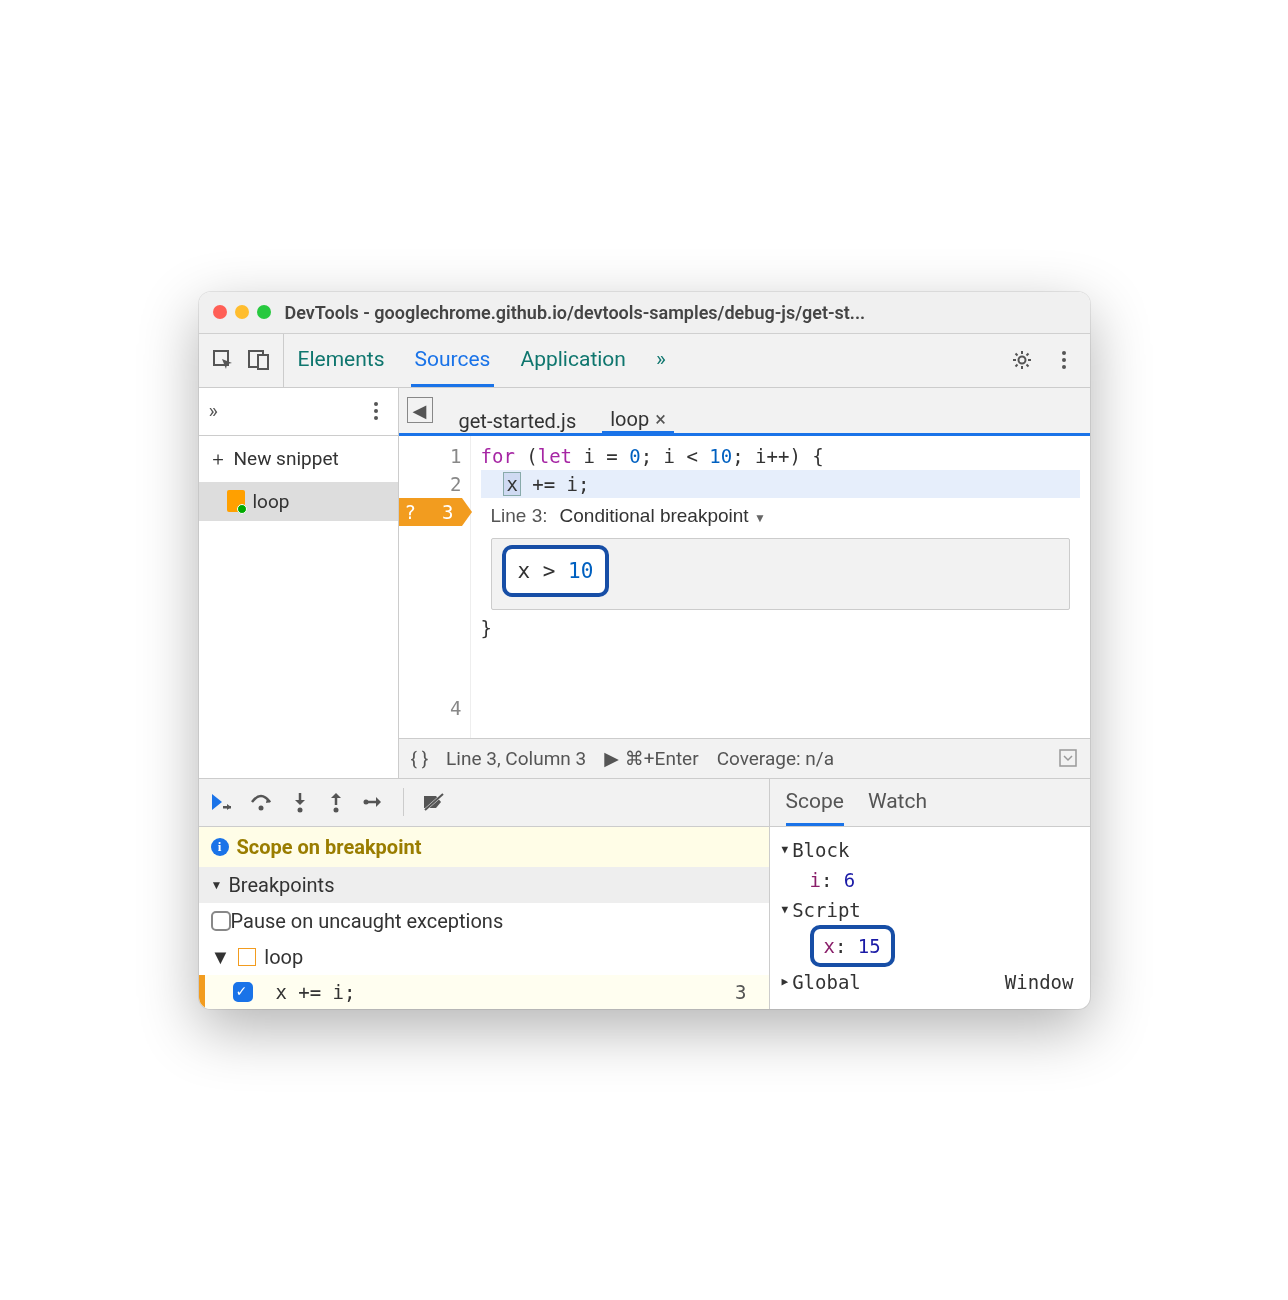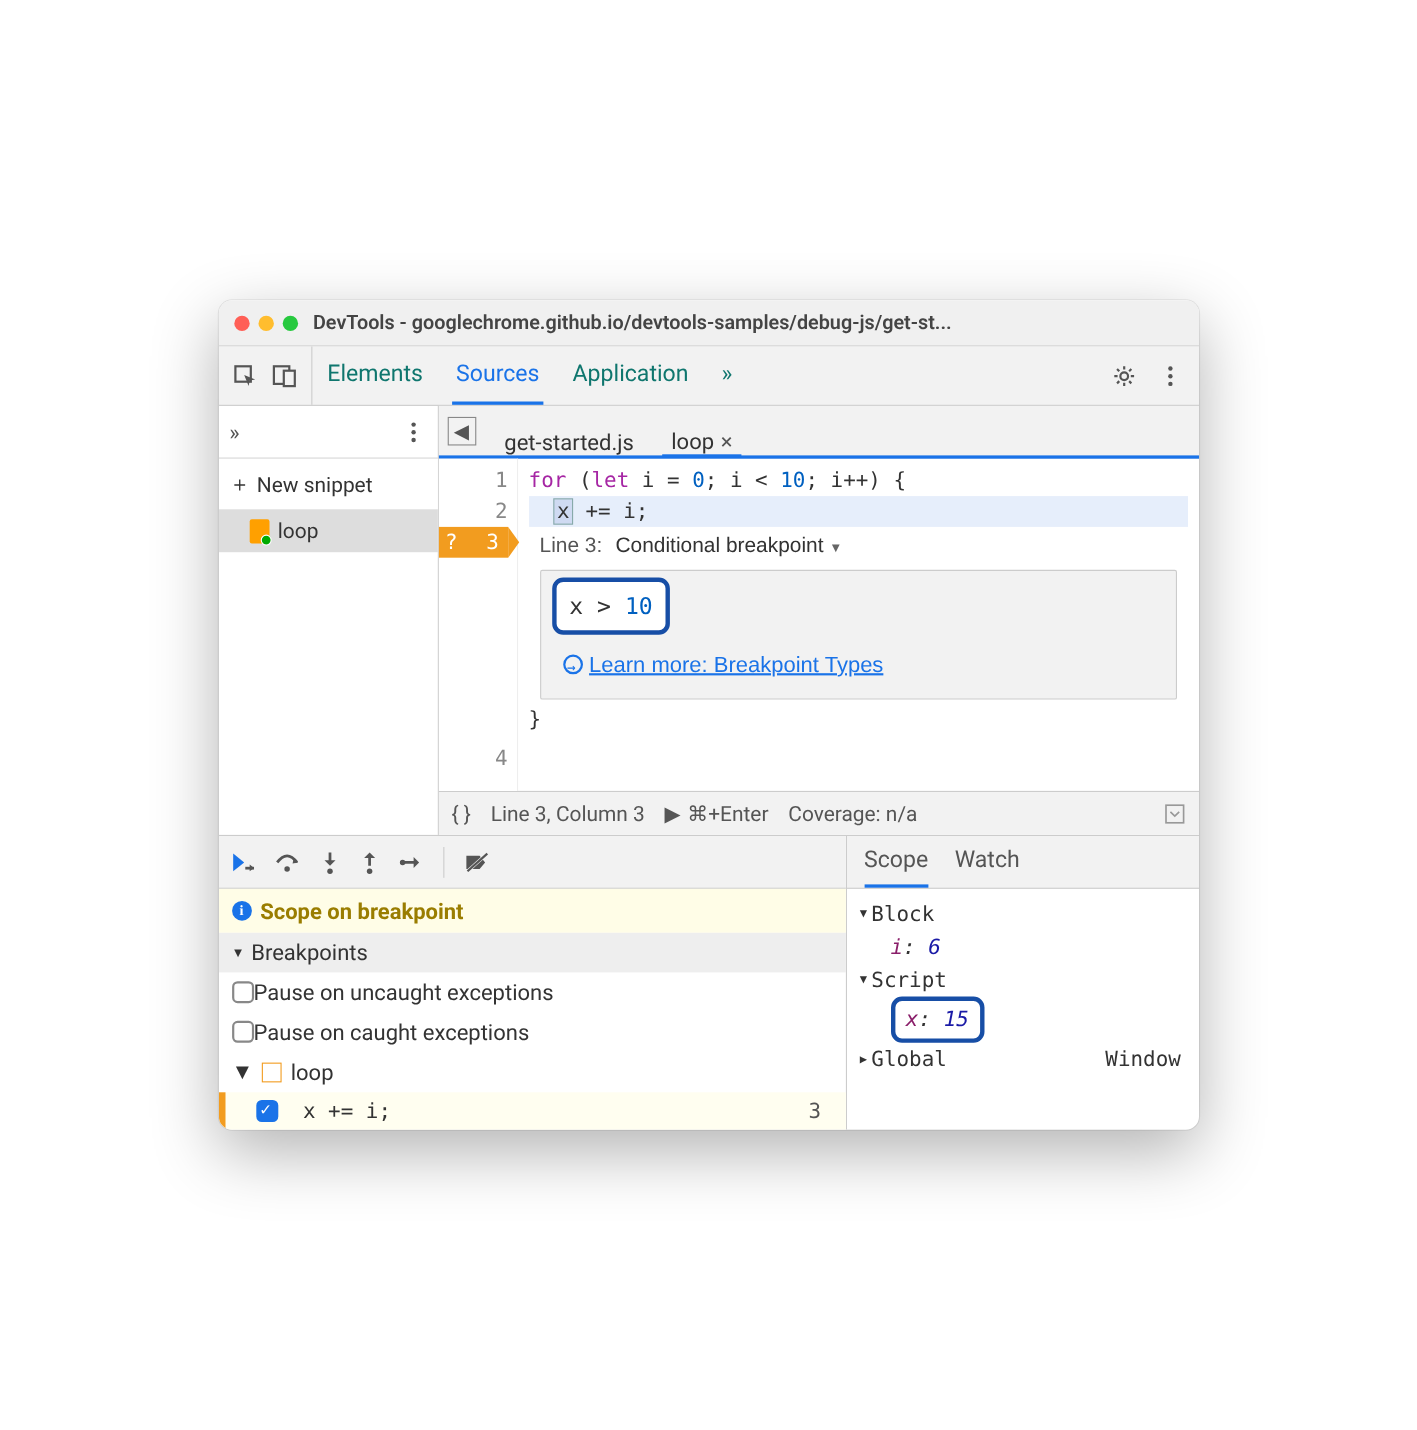--- a/index.html
+++ b/index.html
@@ -114,21 +114,21 @@
 .bp-line { display:flex; align-items:center; padding:6px 12px 6px 28px; background:#fffef0; border-left:6px solid #f29c1f; font-family:Menlo,monospace; font-size:19px;}
 .bp-line .lnno { margin-left:auto; padding-right:10px; color:#555;}
 
 .debug-right { width:320px; }
 .scope-tabs { display:flex; height:48px; border-bottom:1px solid #ccc; background:#f2f2f2; align-items:center; padding:0 16px; gap:24px;}
 .scope-tab { font-size:21px; color:#555; height:100%; display:flex; align-items:center; border-bottom:3px solid transparent; cursor:pointer;}
 .scope-tab.active { border-bottom-color:#1a73e8; }
 .scope-body { padding:8px 12px; font-family:Menlo,monospace; font-size:19px; line-height:30px;}
 .scope-grp { display:flex; align-items:center; gap:4px;}
 .scope-grp .tri3{ font-size:11px;}
-.scope-prop { padding-left:28px;font-style:italic; }
+.scope-prop { padding-left:28px; }
 .pk { color:#8a1f6a; }
 .pv { color:#1a1aa6; }
 .hl-box { display:inline-block; border:4px solid #174ea6; border-radius:10px; padding:2px 10px;}
 .global-row { display:flex; justify-content:space-between; padding-right:4px;}
 
 svg { display:block; }
 </style>
 </head>
 <body>
 
@@ -226,23 +226,20 @@
         </div>
         <div class="code-lines">
           <div class="cl"><span class="kw">for</span> (<span class="kw">let</span> i = <span class="num">0</span>; i &lt; <span class="num">10</span>; i++) {</div>
           <div class="cl hi">  <span class="xbox">x</span> += i;</div>
           <div class="bp-hdr">
             <span>Line 3:</span>
             <span class="bp-type"><span>Conditional breakpoint</span> <span class="tri">▼</span></span>
           </div>
           <div class="bp-editor">
             <span class="bp-input-wrap">x &gt; <span class="num">10</span></span>
-            <div class="learn">
-              <span class="learn-ic"></span><a href="#">Learn more: Breakpoint Types</a>
-            </div>
           </div>
           <div class="cl">}</div>
         </div>
       </div>
 
       <div class="status-bar">
         <div class="sb-item">
             <span>{ }</span>
           </div>
         <div class="sb-item">Line 3, Column 3</div>
@@ -312,24 +309,20 @@
       </div>
 
       <div class="section-hdr">
         <span class="tri2">▼</span>
           <span>Breakpoints</span>
       </div>
       <div class="opt">
         <span class="chk"></span>
           <span>Pause on uncaught exceptions</span>
       </div>
-      <div class="opt">
-        <span class="chk"></span>
-          <span>Pause on caught exceptions</span>
-      </div>
       <div class="bp-list-hdr">
         <span class="tri2">▼</span>
         <span class="bp-file-ic"></span>
         <span>loop</span>
       </div>
       <div class="bp-line">
         <span class="chk on"></span>
         &nbsp;&nbsp;<span>x += i;</span>
         <span class="lnno">3</span>
       </div>

